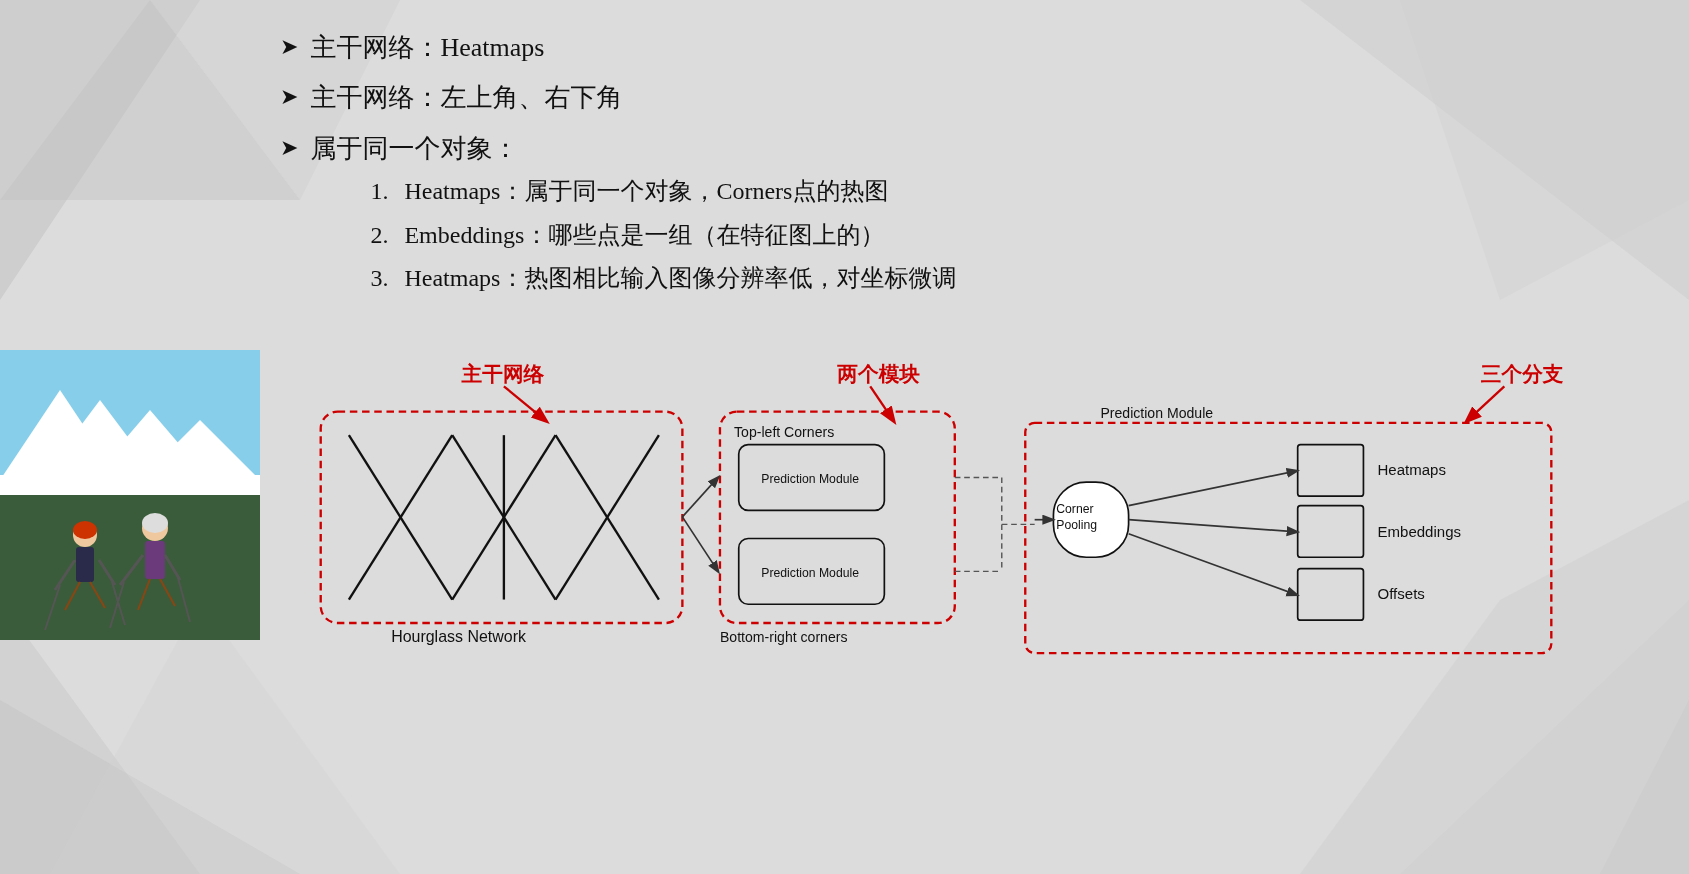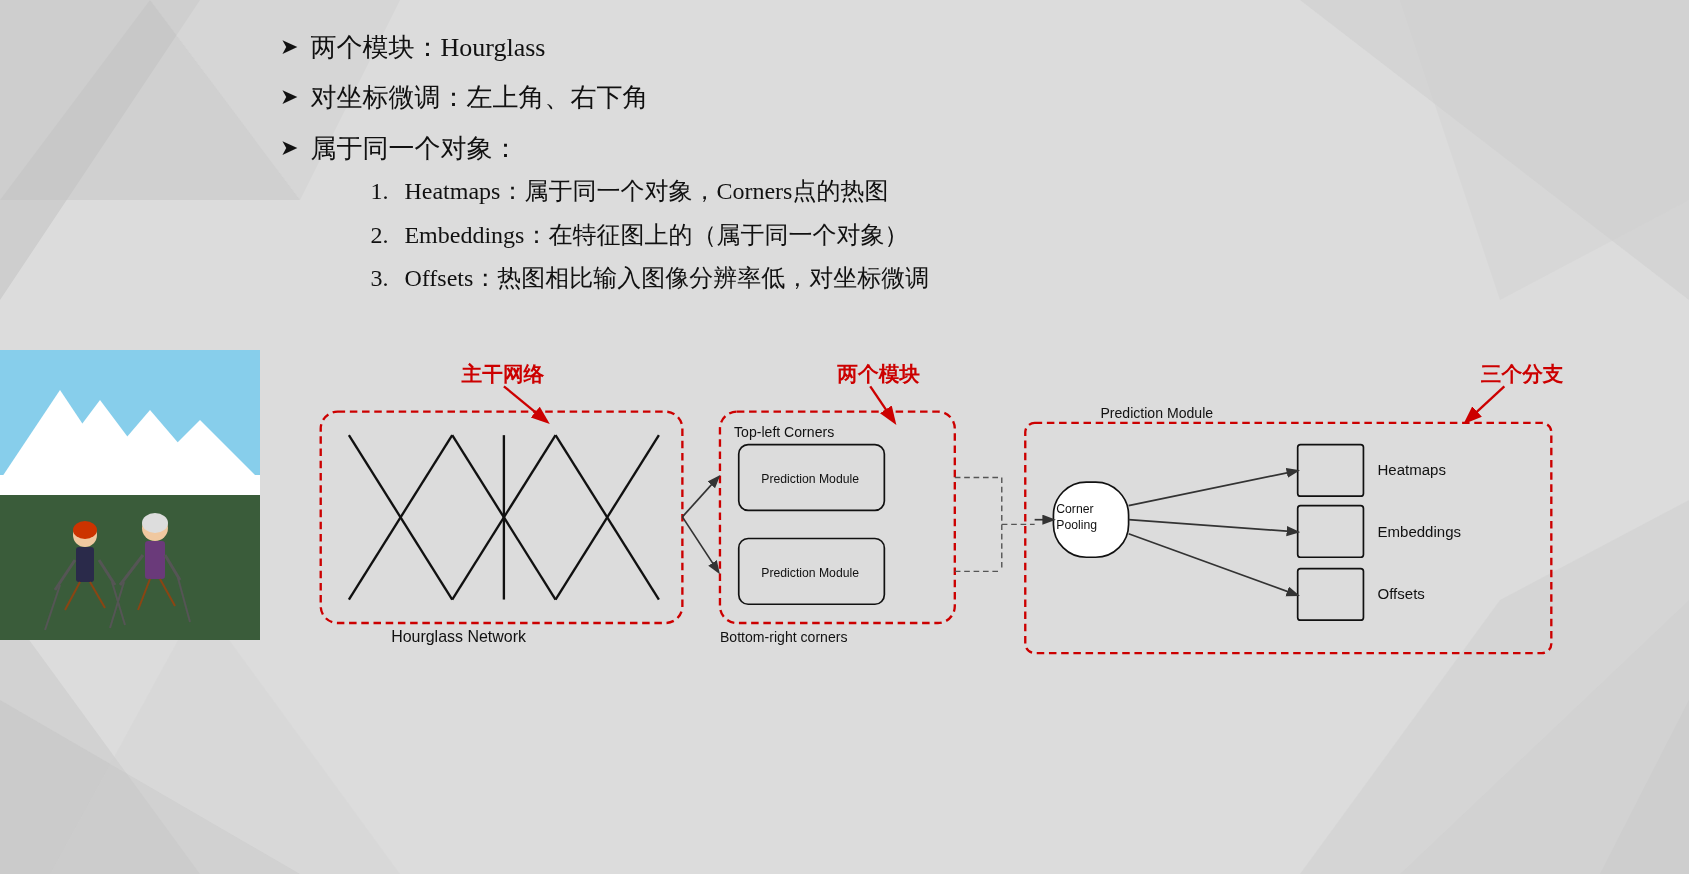--- a/index.html
+++ b/index.html
@@ -130,42 +130,42 @@
   <polygon points="1600,874 1689,874 1689,700" fill="#c8c8c8" opacity="0.5"></polygon>
   <polygon points="1400,874 1689,874 1689,600" fill="#d0d0d0" opacity="0.4"></polygon>
   <polygon points="1300,874 1689,874 1689,500 1500,600" fill="#c8c8c8" opacity="0.3"></polygon>
 </svg>
 
 <div class="content-wrapper">
 
   <div class="top-section">
     <div class="bullet-item">
       <span class="bullet-arrow">➤</span>
-      <span>两个模块：Hourglass</span>
+      <span>主干网络：Heatmaps</span>
     </div>
     <div class="bullet-item">
       <span class="bullet-arrow">➤</span>
-      <span>对坐标微调：左上角、右下角</span>
+      <span>主干网络：左上角、右下角</span>
     </div>
     <div class="bullet-item">
       <span class="bullet-arrow">➤</span>
       <div>
         <span>属于同一个对象：</span>
         <div class="sub-bullets">
           <div class="sub-bullet-item">
             <span class="sub-num">1.</span>
             <span>Heatmaps：属于同一个对象，Corners点的热图</span>
           </div>
           <div class="sub-bullet-item">
             <span class="sub-num">2.</span>
-            <span>Embeddings：在特征图上的（属于同一个对象）</span>
+            <span>Embeddings：哪些点是一组（在特征图上的）</span>
           </div>
           <div class="sub-bullet-item">
             <span class="sub-num">3.</span>
-            <span>Offsets：热图相比输入图像分辨率低，对坐标微调</span>
+            <span>Heatmaps：热图相比输入图像分辨率低，对坐标微调</span>
           </div>
         </div>
       </div>
     </div>
   </div>
 
   <div class="bottom-section">
 
     <div class="photo-container">
       <svg width="260" height="290" viewBox="0 0 260 290" xmlns="http://www.w3.org/2000/svg">

